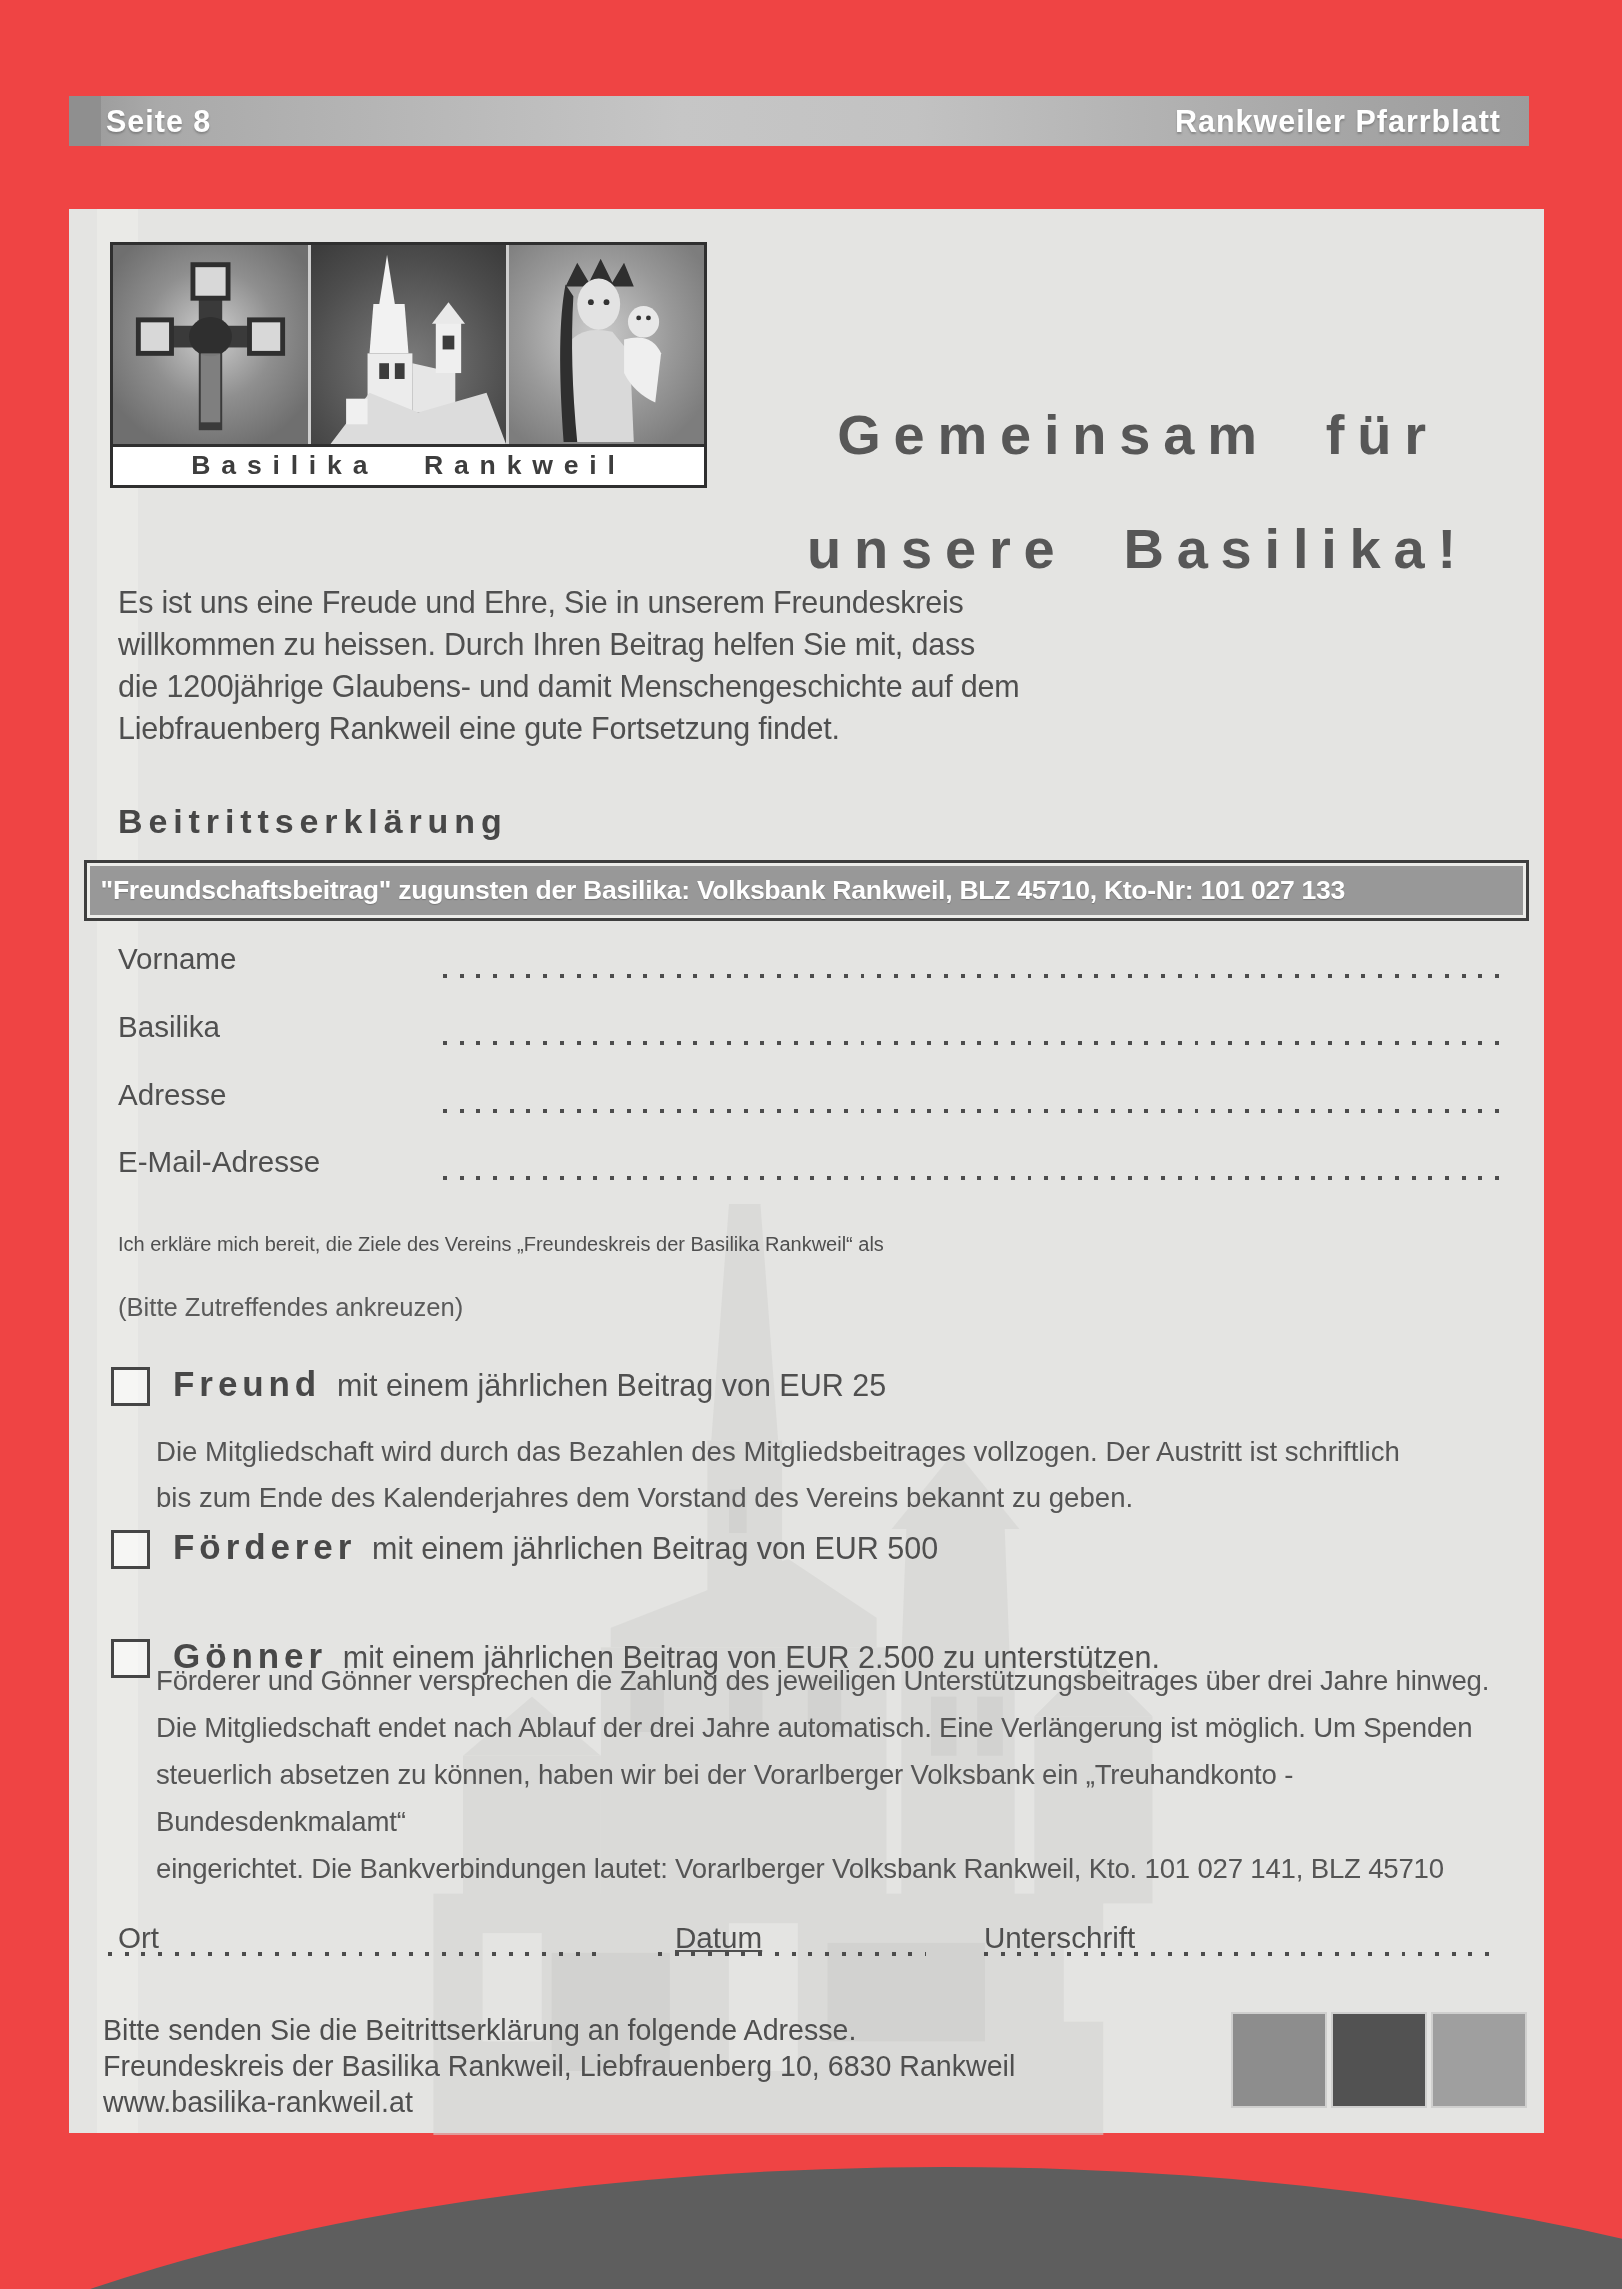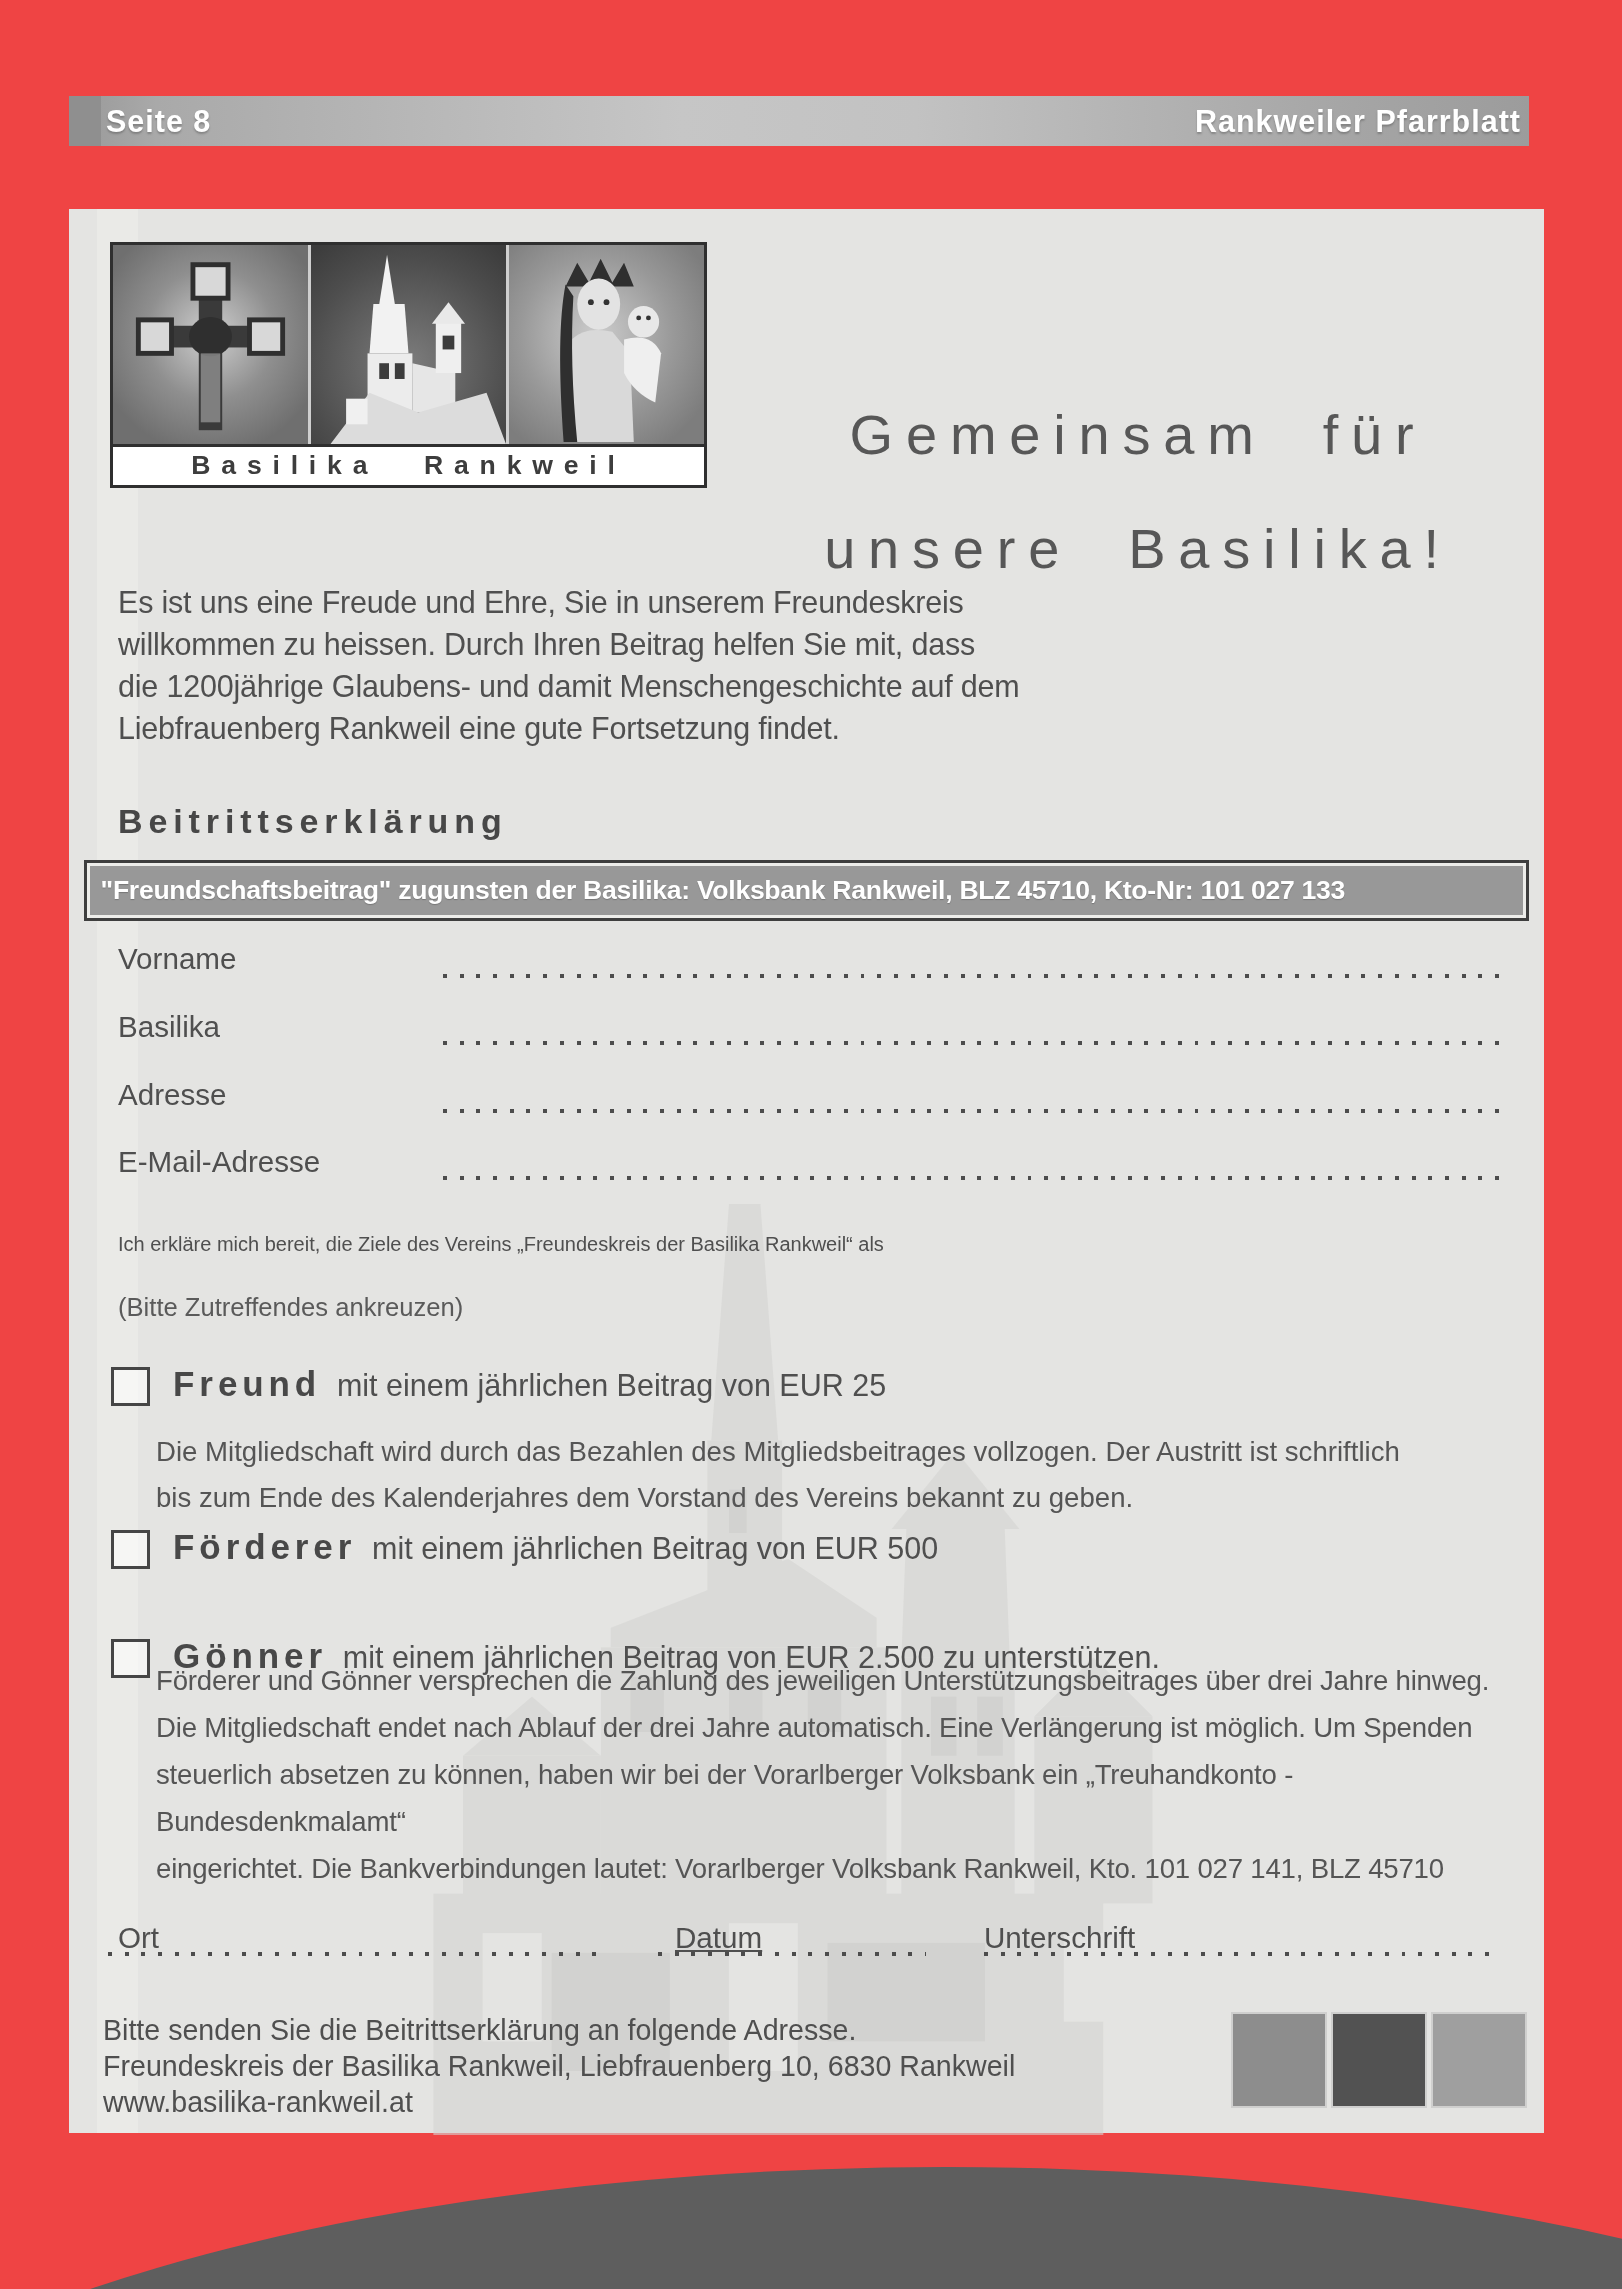--- a/index.html
+++ b/index.html
@@ -17,21 +17,21 @@
   }
   .header-bar::before{
     content:""; position:absolute; left:0; top:0; width:31.5px; height:100%;
     background:#8f8f8f;
   }
   .header-left{
     position:relative; margin-left:37px; font-size:30.5px; font-weight:bold; color:#ffffff;
     letter-spacing:1px; text-shadow:0 2px 2px rgba(60,60,60,.35);
   }
   .header-right{
-    margin-right:8px; font-size:30.5px; font-weight:bold; color:#ffffff;
+    margin-right:28px; font-size:30.5px; font-weight:bold; color:#ffffff;
     letter-spacing:1px; text-shadow:0 2px 2px rgba(60,60,60,.35);
   }
   
   .panel{
     position:absolute; left:69px; top:209px; width:1475px; height:1924px;
     background:#e4e4e2;
   }
   .panel::before{ 
     content:""; position:absolute; left:27.6px; top:0; width:41px; height:100%;
     background:#ecece9; opacity:.7;
@@ -50,21 +50,21 @@
   }
   .logo-band.top{ border-bottom:3px solid #2f2f2f; }
   .logo-band.bottom{ border-top:3px solid #2f2f2f; }
   .logo-images{ display:flex; height:199px; }
   .logo-cell{ flex:1; position:relative; overflow:hidden; }
   .logo-cell + .logo-cell{ border-left:3px solid #cfcfcf; }
   .logo-cell svg{ display:block; width:100%; height:100%; }
   
   .big-title{
     position:absolute; left:680px; top:169px; width:778px;
-    text-align:center; font-weight:normal; color:#575757;
+    text-align:center; font-weight:bold; color:#575757;
     font-size:56px; letter-spacing:12.8px; word-spacing:27.6px; line-height:114px;
     white-space:nowrap;
   }
   
   .intro{ position:absolute; left:49px; top:372px; font-size:30.5px; line-height:42px; color:#4f4f4f; letter-spacing:-0.2px;}
   
   .form-heading{
     position:absolute; left:49px; top:593px; font-size:34px; font-weight:bold;
     color:#474747; letter-spacing:5.9px;
   }

